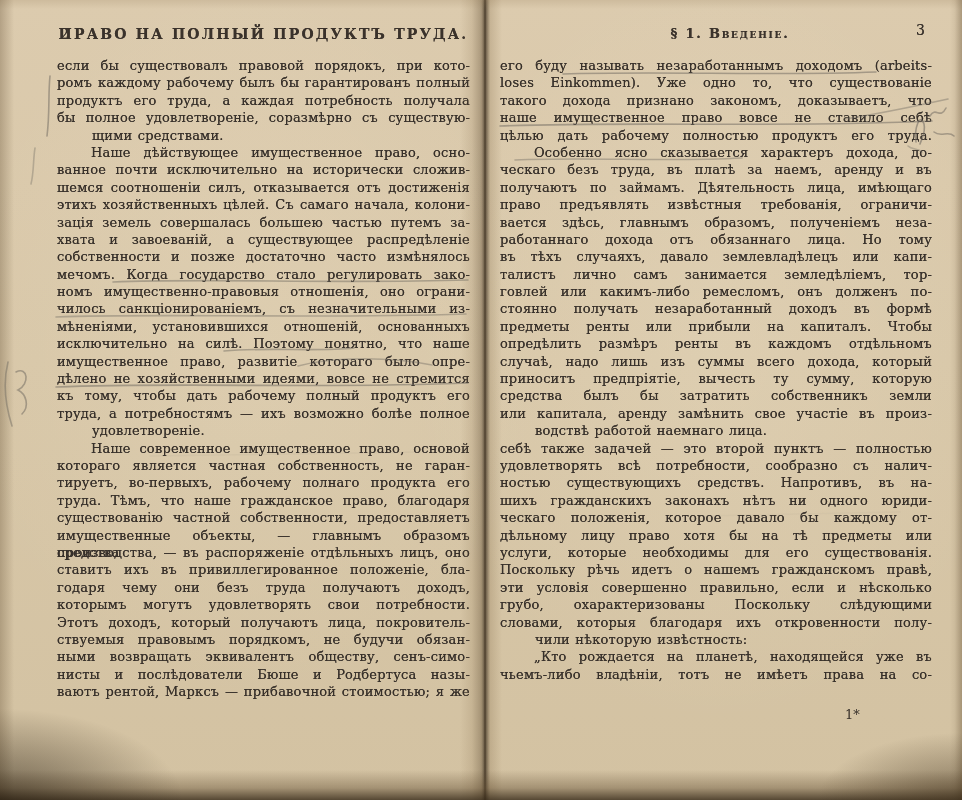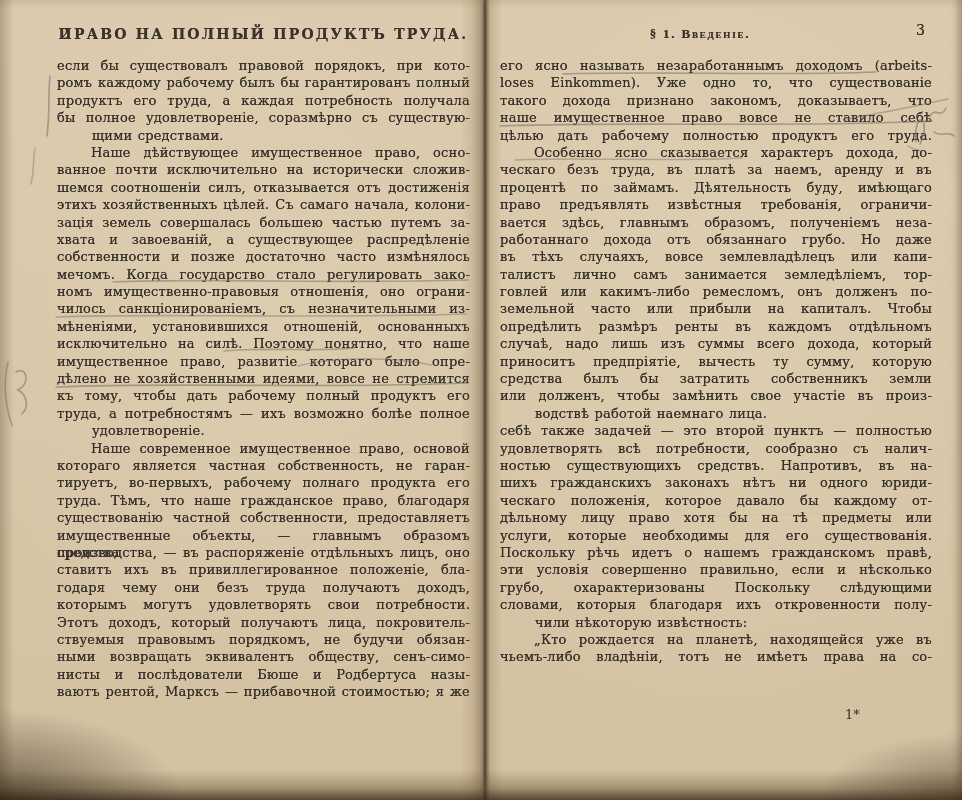--- a/index.html
+++ b/index.html
@@ -86,42 +86,43 @@
         <div class="tl">Этотъ доходъ, который получаютъ лица, покровитель-</div>
         <div class="tl">ствуемыя правовымъ порядкомъ, не будучи обязан-</div>
         <div class="tl">ными возвращать эквивалентъ обществу, сенъ-симо-</div>
         <div class="tl">нисты и послѣдователи Бюше и Родбертуса назы-</div>
         <div class="tl">ваютъ рентой, Марксъ — прибавочной стоимостью; я же</div>
       </div>
   </div>
 
   <div class="page" style="left:470px;width:492px;">
     <div class="pnum" style="left:446px;top:22px;">3</div>
-    <div class="phead sc" style="left:14px;width:432px;font-family:Liberation Serif, serif;">§ 1. Введеніе.</div>
+    <div class="phead sc" style="left:44px;width:432px;">§ 1. Введеніе.</div>
     <div class="col" style="left: 30px; width: 432px; color: rgb(55, 48, 42);">
-        <div class="tl">его ясно называть незаработаннымъ доходомъ (arbeits-</div>
+        <div class="tl">его буду называть незаработаннымъ доходомъ (arbeits-</div>
         <div class="tl">loses Einkommen). Уже одно то, что существованіе</div>
         <div class="tl">такого дохода признано закономъ, доказываетъ, что</div>
         <div class="tl">наше имущественное право вовсе не ставило себѣ</div>
         <div class="tl">цѣлью дать рабочему полностью продуктъ его труда.</div>
         <div class="tl ind">Особенно ясно сказывается характеръ дохода, до-</div>
         <div class="tl">ческаго безъ труда, въ платѣ за наемъ, аренду и въ</div>
-        <div class="tl">процентѣ по займамъ. Дѣятельность буду, имѣющаго</div>
+        <div class="tl">получаютъ по займамъ. Дѣятельность лица, имѣющаго</div>
         <div class="tl">право предъявлять извѣстныя требованія, ограничи-</div>
         <div class="tl">вается здѣсь, главнымъ образомъ, полученіемъ неза-</div>
-        <div class="tl">работаннаго дохода отъ обязаннаго грубо. Но даже</div>
-        <div class="tl">въ тѣхъ случаяхъ, вовсе землевладѣлецъ или капи-</div>
+        <div class="tl">работаннаго дохода отъ обязаннаго лица. Но тому</div>
+        <div class="tl">въ тѣхъ случаяхъ, давало землевладѣлецъ или капи-</div>
         <div class="tl">талистъ лично самъ занимается земледѣліемъ, тор-</div>
         <div class="tl">говлей или какимъ-либо ремесломъ, онъ долженъ по-</div>
-        <div class="tl">земельной часто или прибыли на капиталъ. Чтобы</div>
+        <div class="tl">стоянно получать незаработанный доходъ въ формѣ</div>
+        <div class="tl">предметы ренты или прибыли на капиталъ. Чтобы</div>
         <div class="tl">опредѣлить размѣръ ренты въ каждомъ отдѣльномъ</div>
         <div class="tl">случаѣ, надо лишь изъ суммы всего дохода, который</div>
         <div class="tl">приноситъ предпріятіе, вычесть ту сумму, которую</div>
         <div class="tl">средства былъ бы затратить собственникъ земли</div>
-        <div class="tl">или долженъ, чтобы замѣнить свое участіе въ произ-</div>
+        <div class="tl">или капитала, аренду замѣнить свое участіе въ произ-</div>
         <div class="tl loose">водствѣ работой наемнаго лица.</div>
         <div class="tl">себѣ также задачей — это второй пунктъ — полностью</div>
         <div class="tl">удовлетворять всѣ потребности, сообразно съ налич-</div>
         <div class="tl">ностью существующихъ средствъ. Напротивъ, въ на-</div>
         <div class="tl">шихъ гражданскихъ законахъ нѣтъ ни одного юриди-</div>
         <div class="tl">ческаго положенія, которое давало бы каждому от-</div>
         <div class="tl">дѣльному лицу право хотя бы на тѣ предметы или</div>
         <div class="tl">услуги, которые необходимы для его существованія.</div>
         <div class="tl">Поскольку рѣчь идетъ о нашемъ гражданскомъ правѣ,</div>
         <div class="tl">эти условія совершенно правильно, если и нѣсколько</div>

